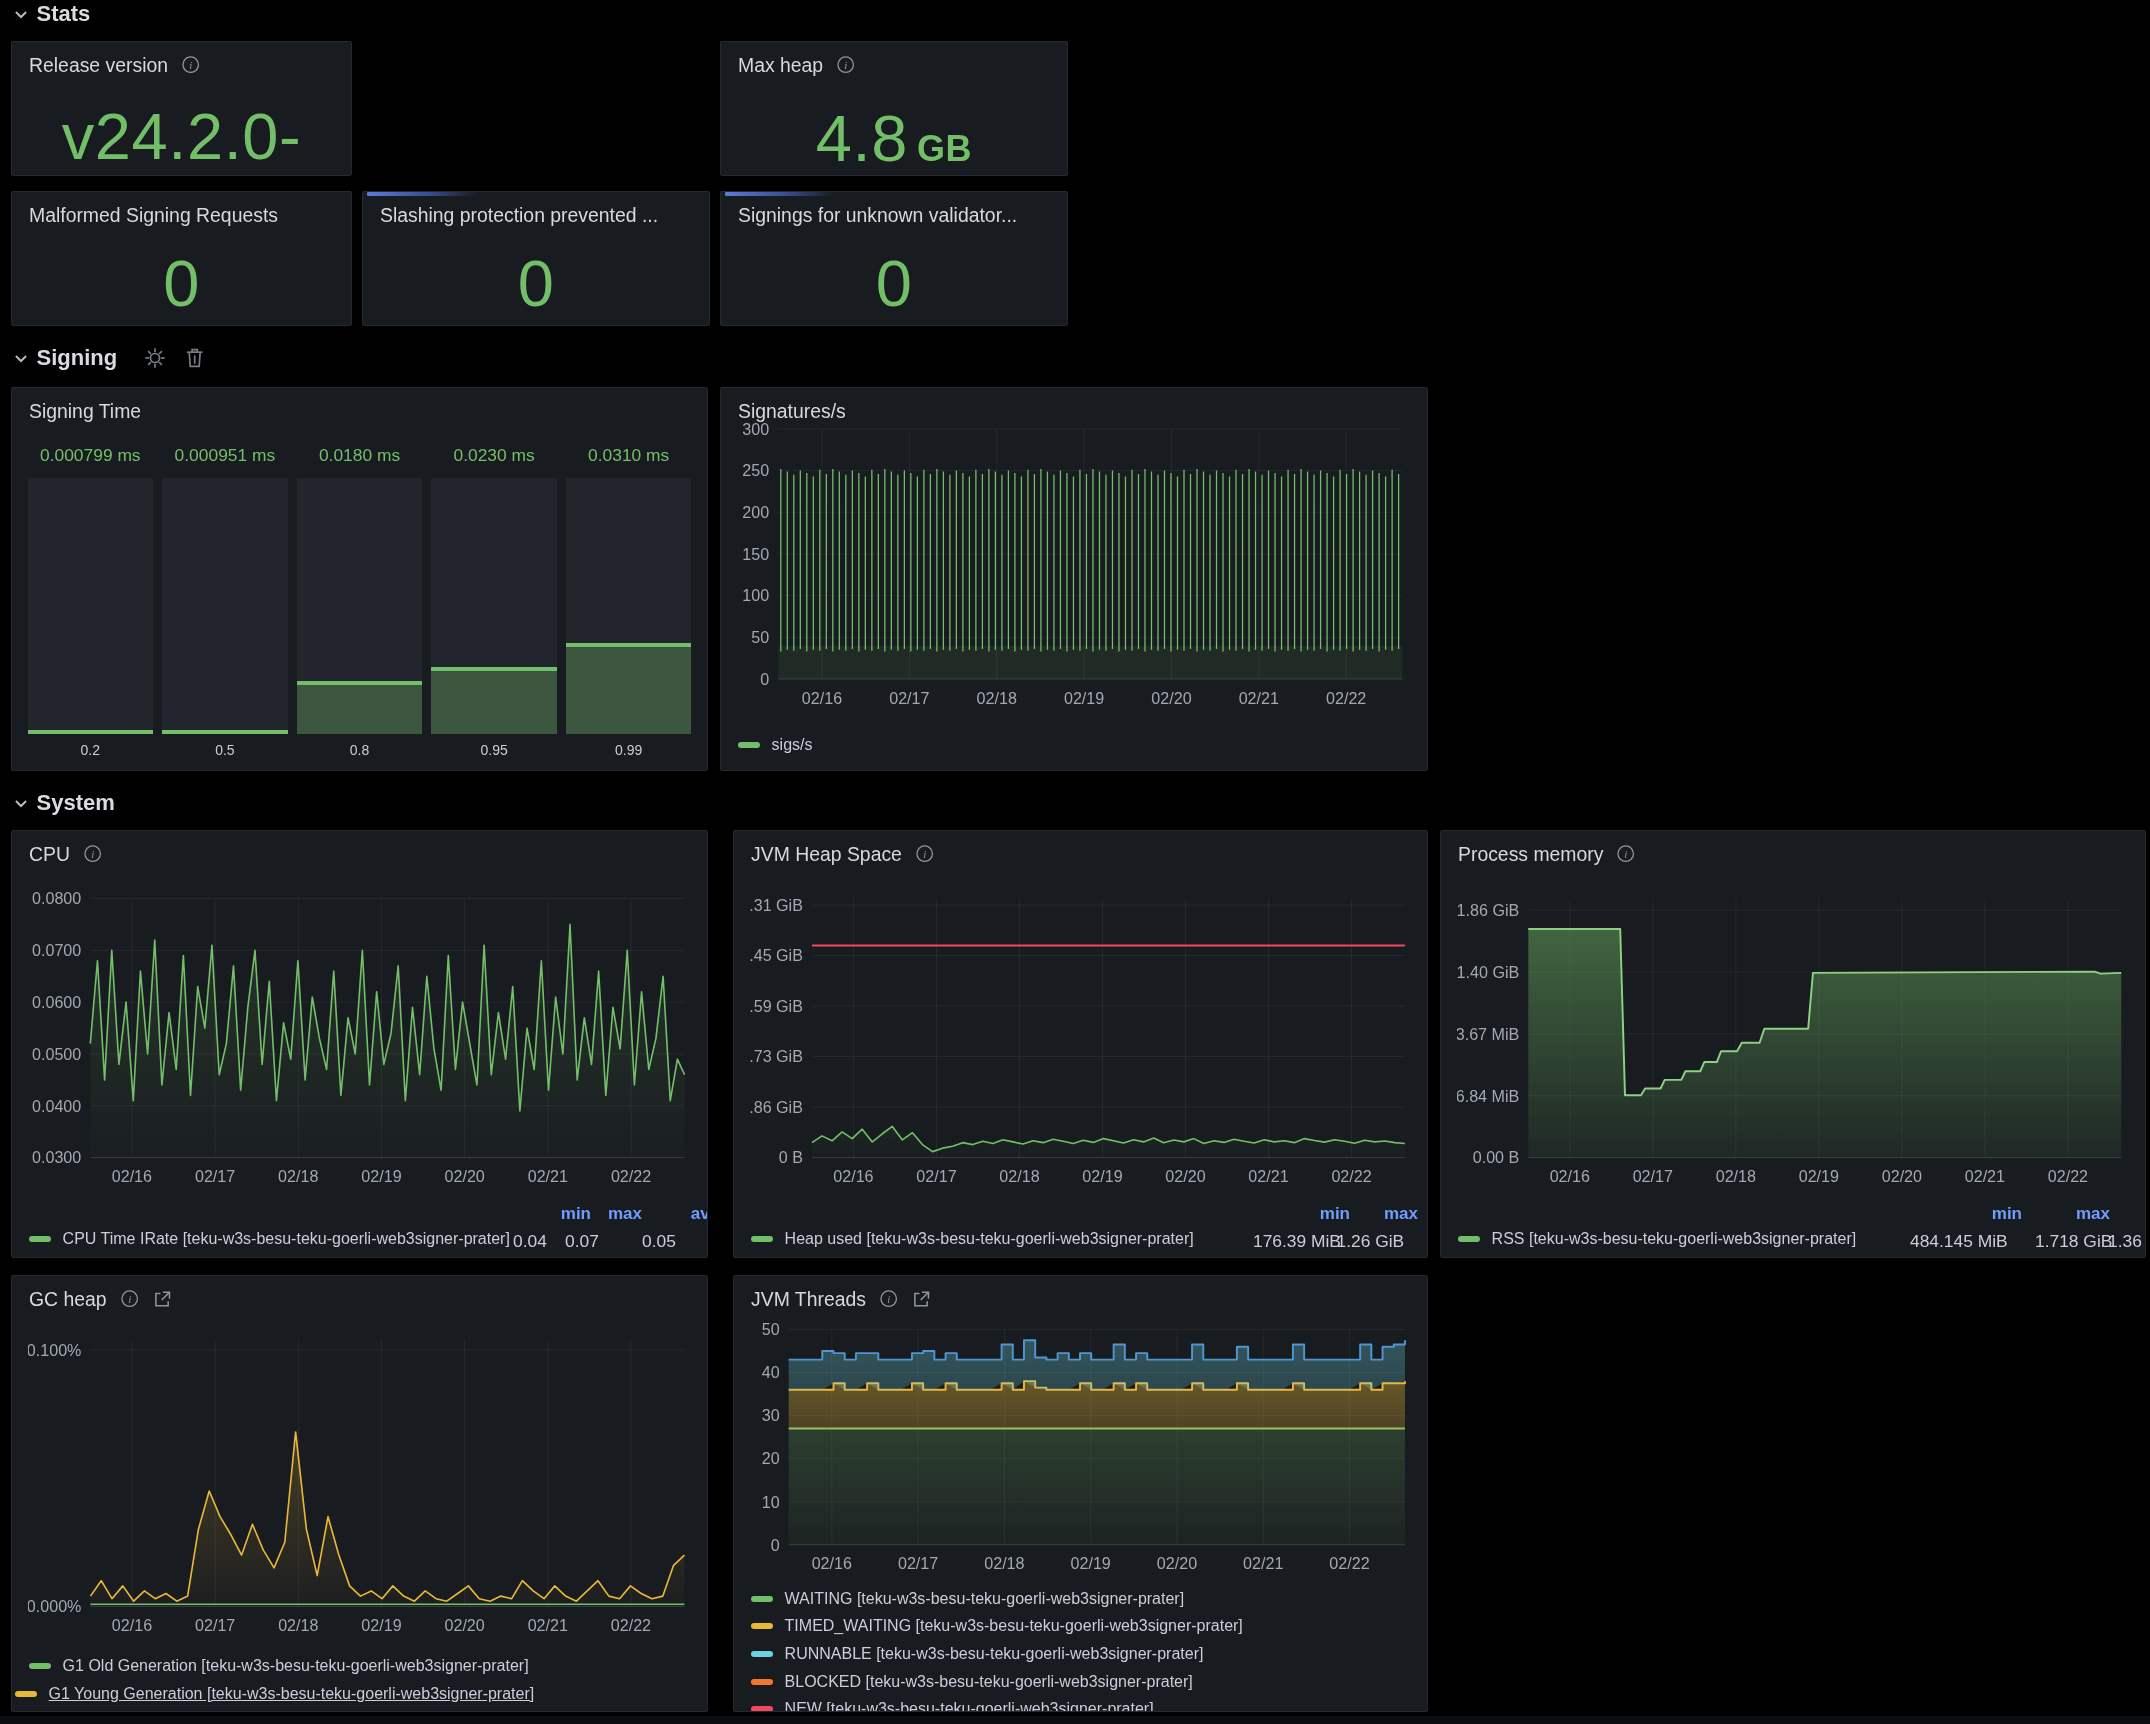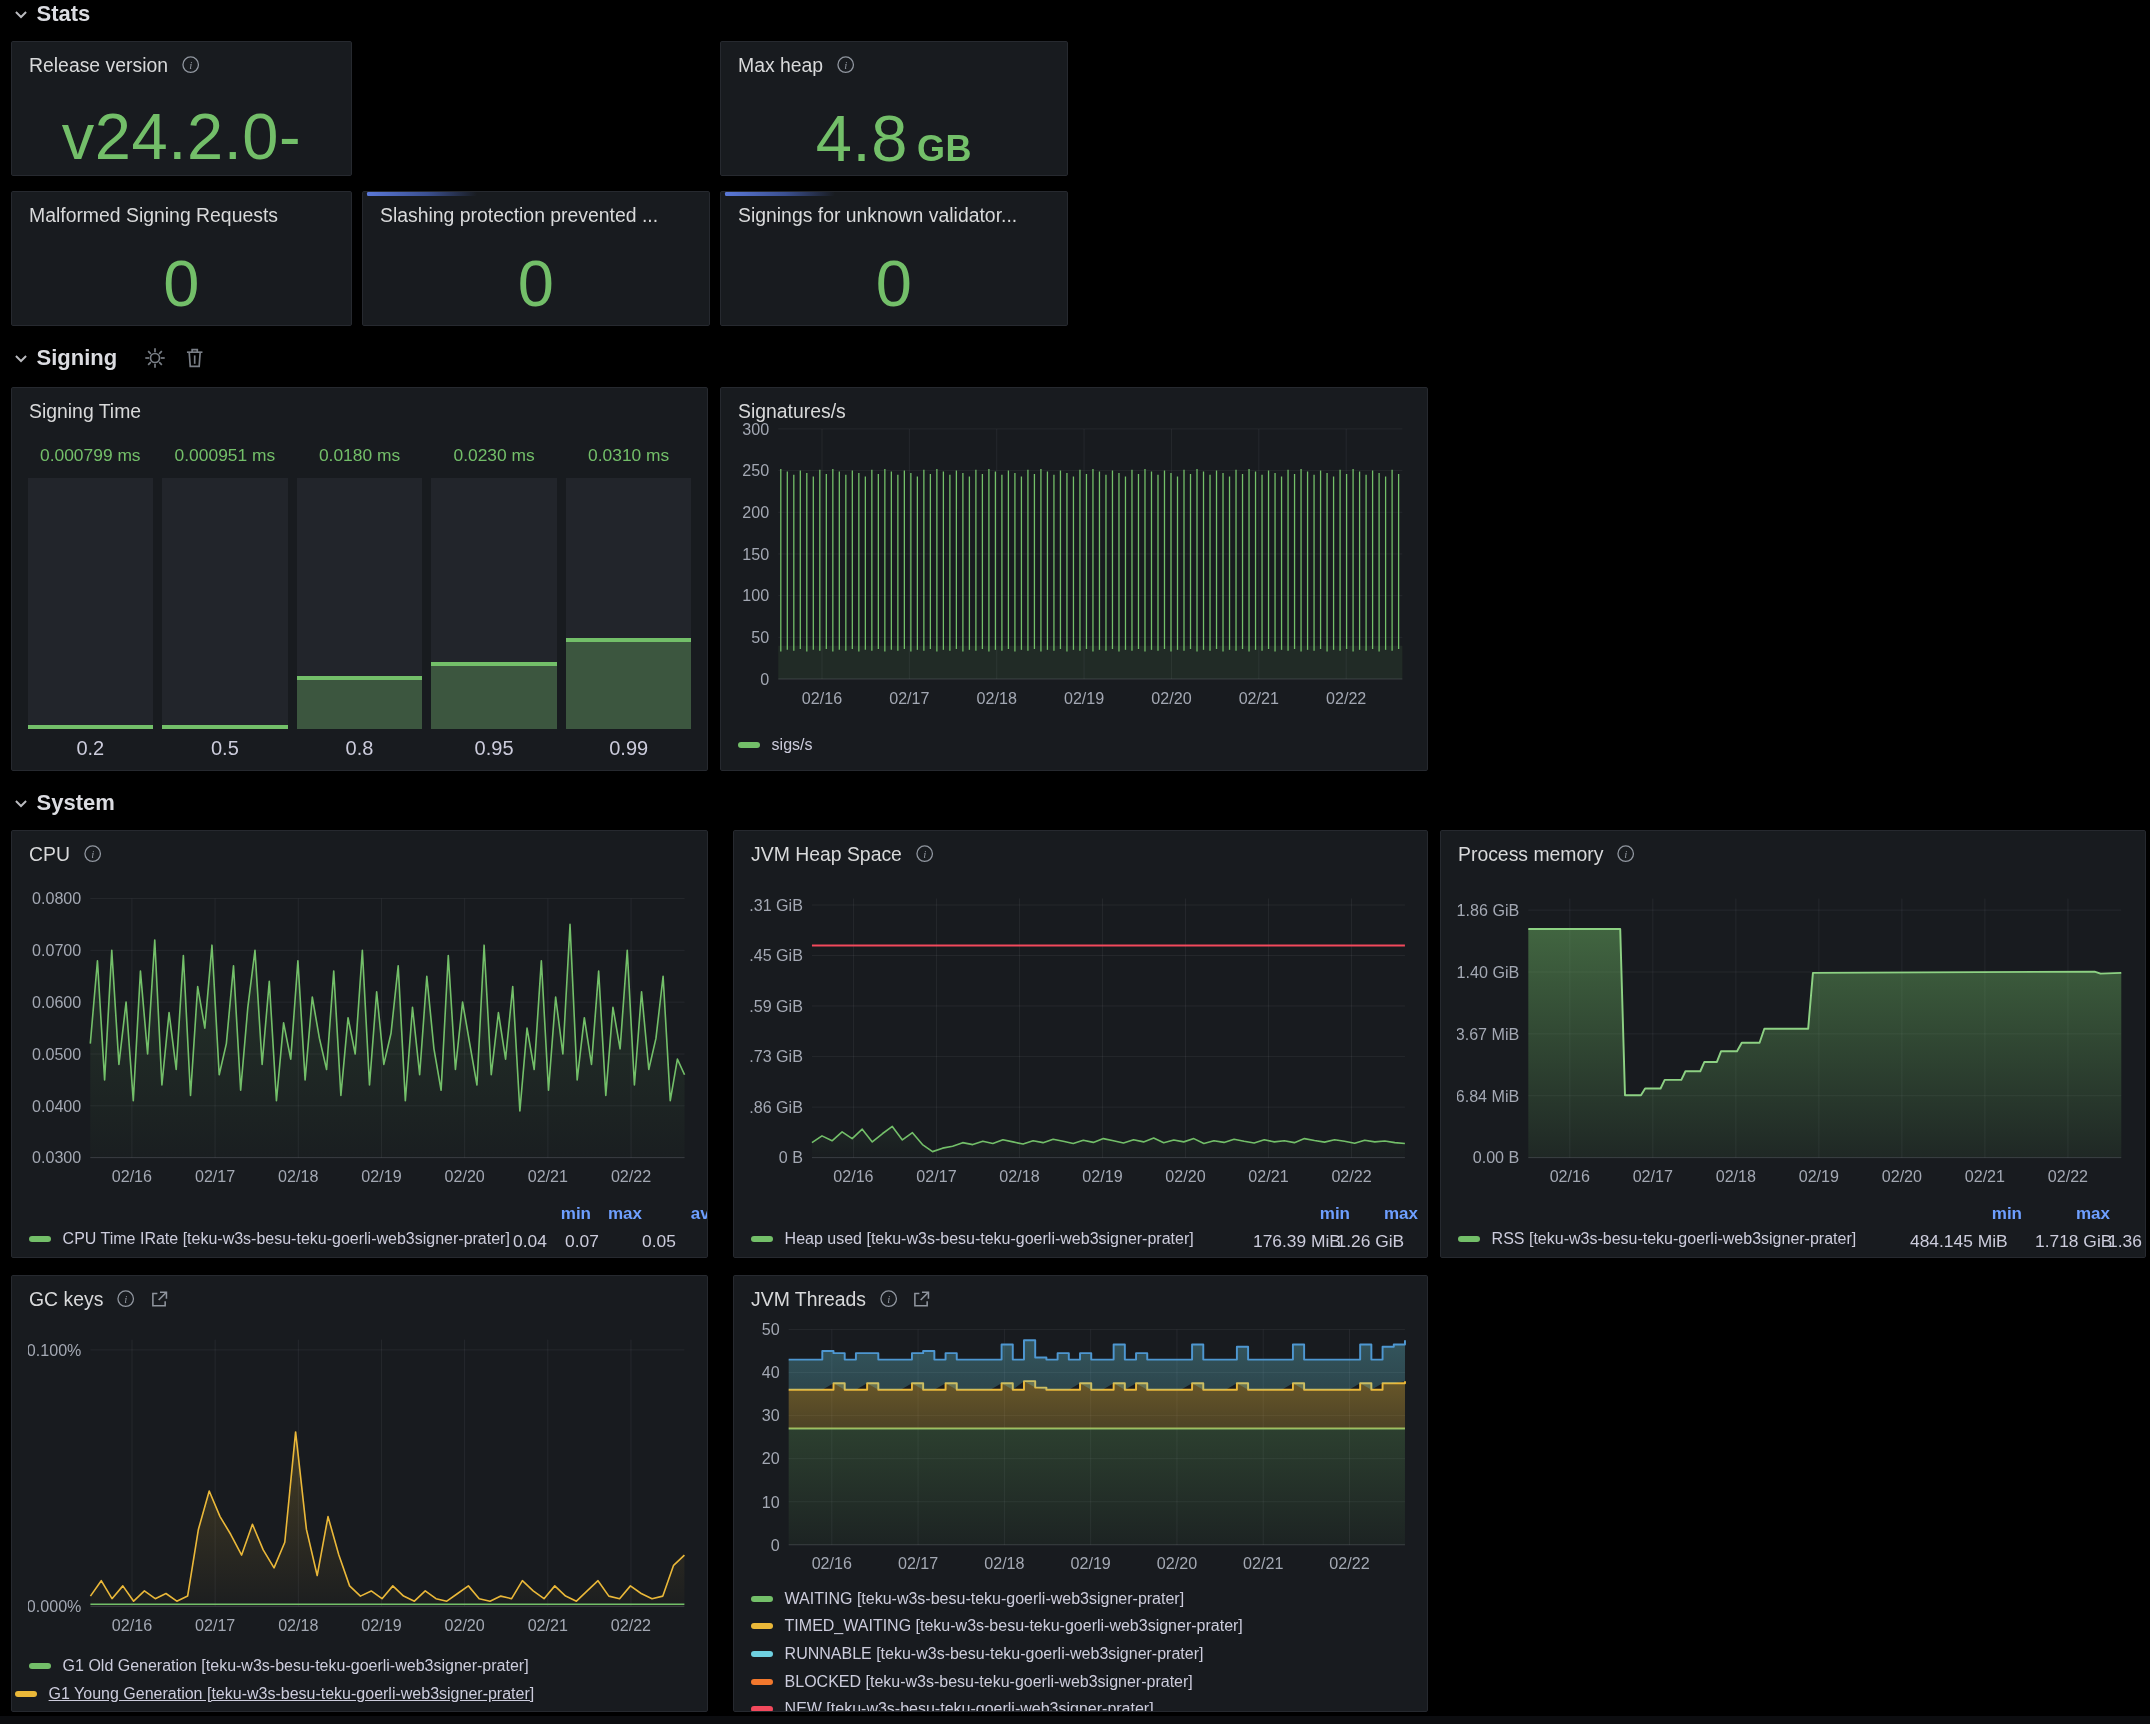--- a/index.html
+++ b/index.html
@@ -11,21 +11,21 @@
   .icon{display:inline-flex;align-items:center;color:#8f959e;}
   .bigval{position:absolute;left:0;width:100%;text-align:center;color:#73bf69;font-size:65px;font-weight:500;letter-spacing:0.6px;}
   .bigval .unit{font-size:36px;font-weight:700;margin-left:9px;}
   .bluebar{position:absolute;top:0;left:3.9px;width:110px;height:3.9px;background:linear-gradient(90deg,#5b79d9 0%,#3a4f90 55%,rgba(58,79,144,0) 100%);border-radius:1.3px;}
   .chart-host{position:absolute;}
   .bars-host{position:absolute;left:15.5px;right:15.5px;top:57px;bottom:10.3px;display:flex;gap:9px;}
   .bar-col{flex:1;display:flex;flex-direction:column;align-items:center;}
   .bar-val{height:28px;font-size:17.4px;color:#73bf69;white-space:nowrap;}
   .bar-track{position:relative;width:100%;height:256px;background:#22252b;margin-top:5.2px;}
   .bar-fill{position:absolute;left:0;bottom:0;width:100%;background:rgba(115,191,105,0.32);border-top:4.5px solid #73bf69;box-sizing:border-box;}
-  .bar-lab{margin-top:7.7px;font-size:20px;color:#ccccdc;}
+  .bar-lab{margin-top:7.7px;font-size:14px;color:#ccccdc;}
   .legend-row{position:absolute;display:flex;align-items:center;gap:11.6px;font-size:16px;color:#ccccdc;white-space:nowrap;}
   .pill{width:22px;height:6.5px;border-radius:3.9px;flex:0 0 auto;}
   .lhead{position:absolute;font-size:17px;font-weight:700;color:#6e9fff;width:77px;text-align:right;}
   .lval{position:absolute;font-size:17.4px;color:#ccccdc;width:97px;text-align:left;}
   .bottom-strip{position:absolute;left:0;right:0;bottom:0;height:9px;background:#0c0d10;}
 </style>
 </head>
 <body>
 
 <div class="page">
@@ -480,21 +480,21 @@
       <span class="pill" style="background:#73bf69;"></span>
       <span>RSS [teku-w3s-besu-teku-goerli-web3signer-prater]</span>
     </div>
     <span class="lval" style="right:119px;top:400px;width:116px;">484.145 MiB</span>
     <span class="lval" style="right:26px;top:400px;width:84px;">1.718 GiB</span>
     <span class="lval" style="right:-40px;top:400px;width:77px;">1.36 GiB</span>
   </div>
 
   <div class="panel" style="left:11px;top:1275px;width:697px;height:437px;">
     <div class="ptitle">
-        <span>GC keys</span>
+        <span>GC heap</span>
       <span class="icon">
           <svg width="19.4" height="19.4" viewBox="0 0 30 30" style="font-size:30px">
             <circle cx="15" cy="15" r="12" fill="none" stroke="#8f959e" stroke-width="2"></circle>
             <text x="15" y="21" font-size="17" fill="#8f959e" text-anchor="middle" font-family="Liberation Serif,serif" font-style="italic">i</text>
           </svg>
         </span>
       <span class="icon">
           <svg width="19.4" height="19.4" viewBox="0 0 30 30">
             <g stroke="#8f959e" stroke-width="2.4" fill="none">
               <path d="M13 7 H6 V26 H25 V19"></path>

